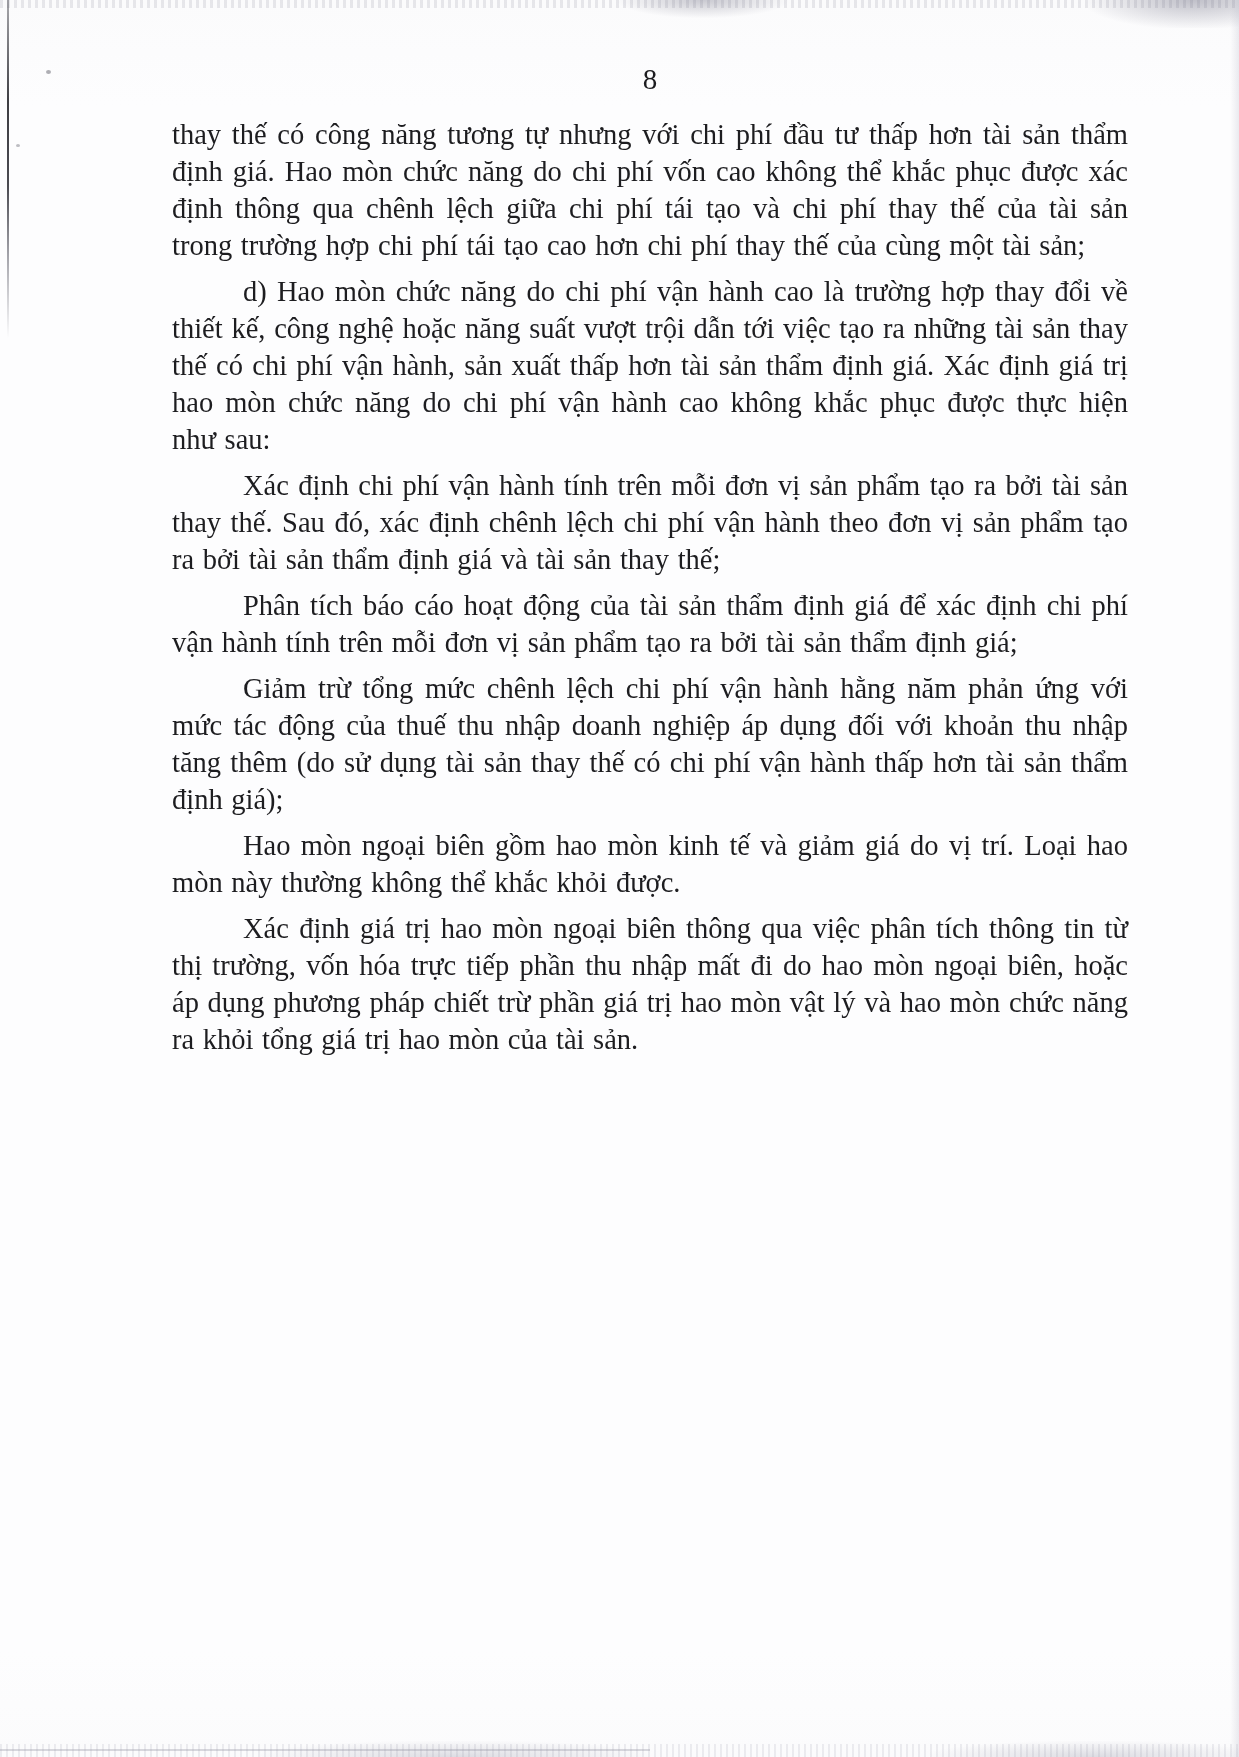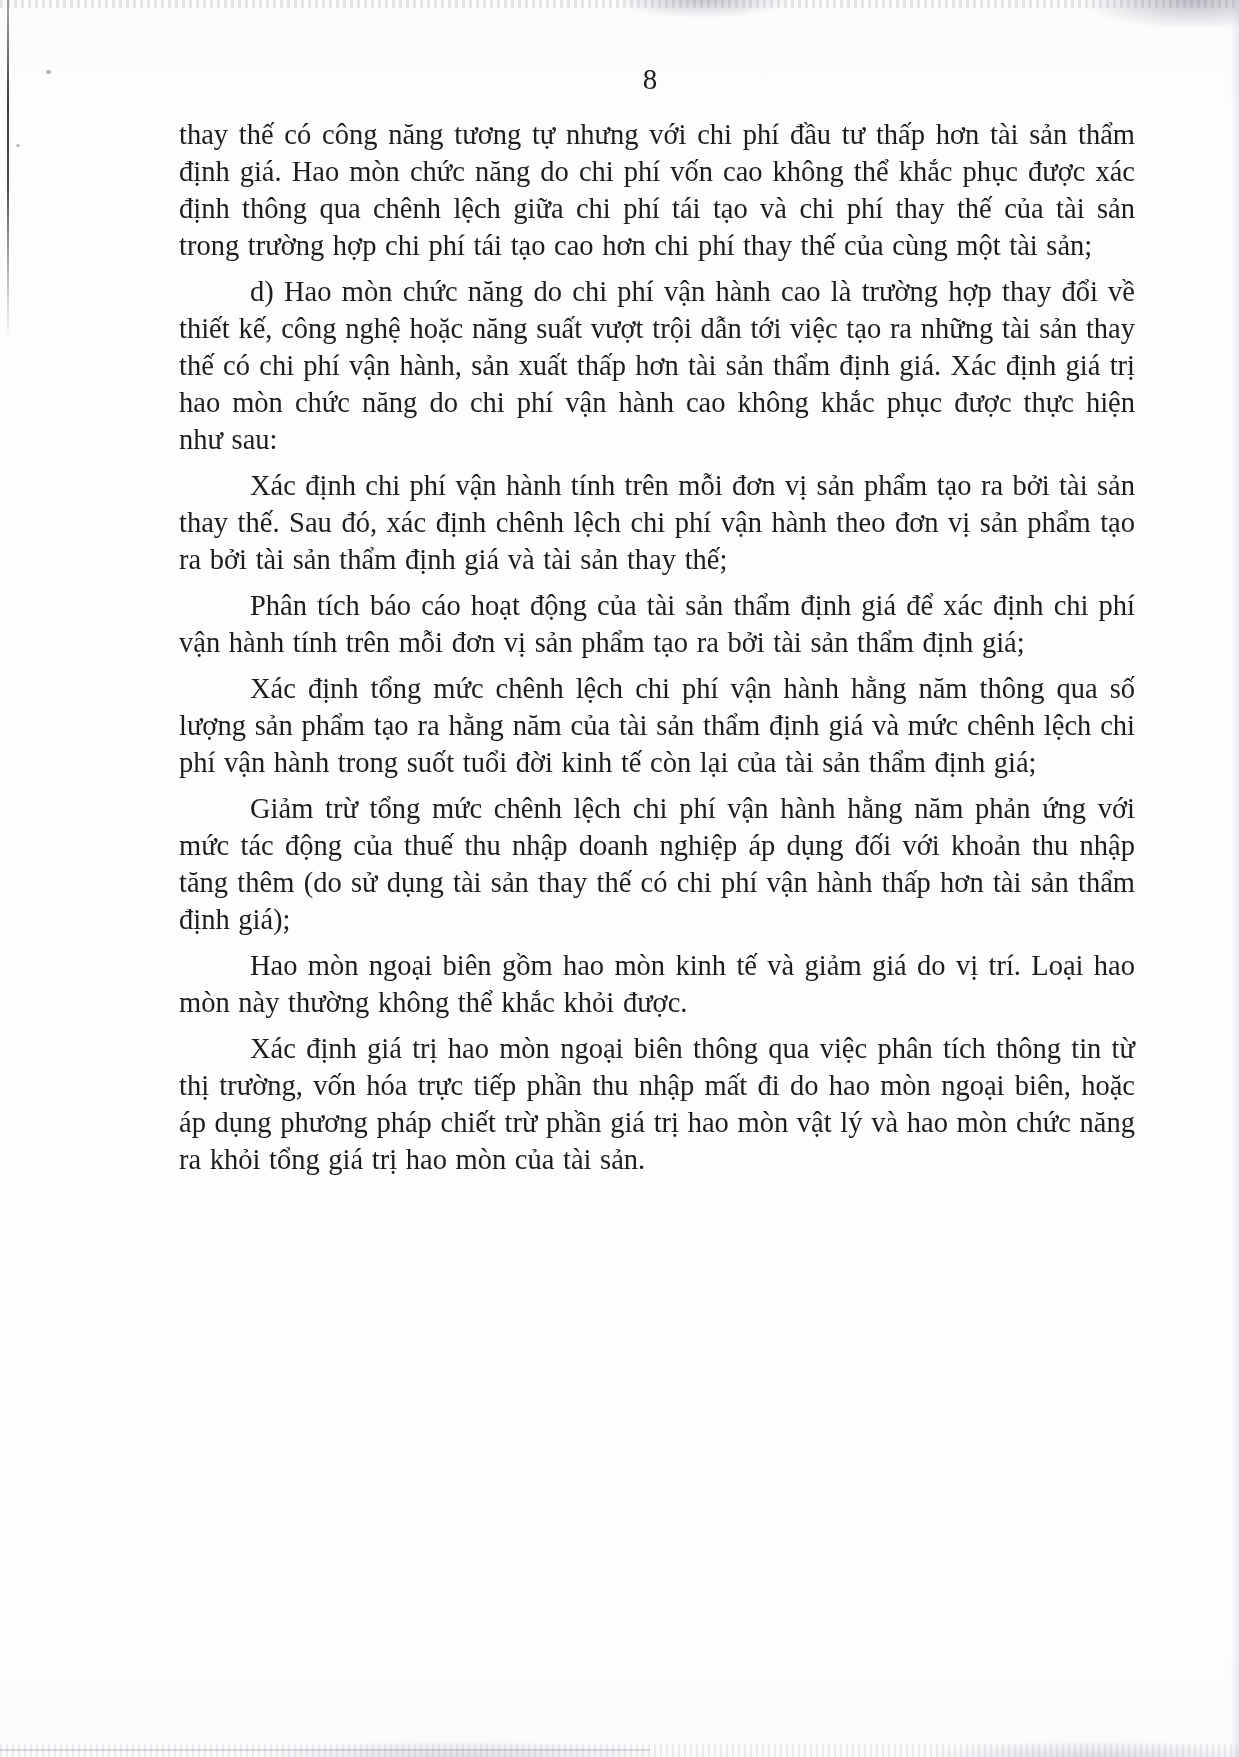--- a/index.html
+++ b/index.html
@@ -31,21 +31,20 @@
   
   .content {
     position: absolute;
     top: 116px;
     left: 172px;
     width: 956px;
     font-size: 28.5px;
     line-height: 37px;
     text-align: justify;
     word-spacing: 1.5px;
-    margin-left: 7px;
   }
   .content p {
     margin: 0 0 9px 0;
   }
   .content p.indent {
     text-indent: 71px;
   }
 
   
   .artifact { position: absolute; pointer-events: none; }
@@ -132,19 +131,18 @@
   <div class="artifact speck-1"></div>
   <div class="artifact speck-2"></div>
 
   <div class="page-number">8</div>
 
   <div class="content" id="content">
       <p>thay thế có công năng tương tự nhưng với chi phí đầu tư thấp hơn tài sản thẩm định giá. Hao mòn chức năng do chi phí vốn cao không thể khắc phục được xác định thông qua chênh lệch giữa chi phí tái tạo và chi phí thay thế của tài sản trong trường hợp chi phí tái tạo cao hơn chi phí thay thế của cùng một tài sản;</p>
       <p class="indent">d) Hao mòn chức năng do chi phí vận hành cao là trường hợp thay đổi về thiết kế, công nghệ hoặc năng suất vượt trội dẫn tới việc tạo ra những tài sản thay thế có chi phí vận hành, sản xuất thấp hơn tài sản thẩm định giá. Xác định giá trị hao mòn chức năng do chi phí vận hành cao không khắc phục được thực hiện như sau:</p>
       <p class="indent">Xác định chi phí vận hành tính trên mỗi đơn vị sản phẩm tạo ra bởi tài sản thay thế. Sau đó, xác định chênh lệch chi phí vận hành theo đơn vị sản phẩm tạo ra bởi tài sản thẩm định giá và tài sản thay thế;</p>
       <p class="indent">Phân tích báo cáo hoạt động của tài sản thẩm định giá để xác định chi phí vận hành tính trên mỗi đơn vị sản phẩm tạo ra bởi tài sản thẩm định giá;</p>
-      <p class="indent">Xác định tổng mức chênh lệch chi phí vận hành hằng năm thông qua số lượng sản phẩm tạo ra hằng năm của tài sản thẩm định giá và mức chênh lệch chi phí vận hành trong suốt tuổi đời kinh tế còn lại của tài sản thẩm định giá;</p>
       <p class="indent">Giảm trừ tổng mức chênh lệch chi phí vận hành hằng năm phản ứng với mức tác động của thuế thu nhập doanh nghiệp áp dụng đối với khoản thu nhập tăng thêm (do sử dụng tài sản thay thế có chi phí vận hành thấp hơn tài sản thẩm định giá);</p>
       <p class="indent">Hao mòn ngoại biên gồm hao mòn kinh tế và giảm giá do vị trí. Loại hao mòn này thường không thể khắc khỏi được.</p>
       <p class="indent">Xác định giá trị hao mòn ngoại biên thông qua việc phân tích thông tin từ thị trường, vốn hóa trực tiếp phần thu nhập mất đi do hao mòn ngoại biên, hoặc áp dụng phương pháp chiết trừ phần giá trị hao mòn vật lý và hao mòn chức năng ra khỏi tổng giá trị hao mòn của tài sản.</p>
     </div>
 
 </div>
 
 </body></html>

